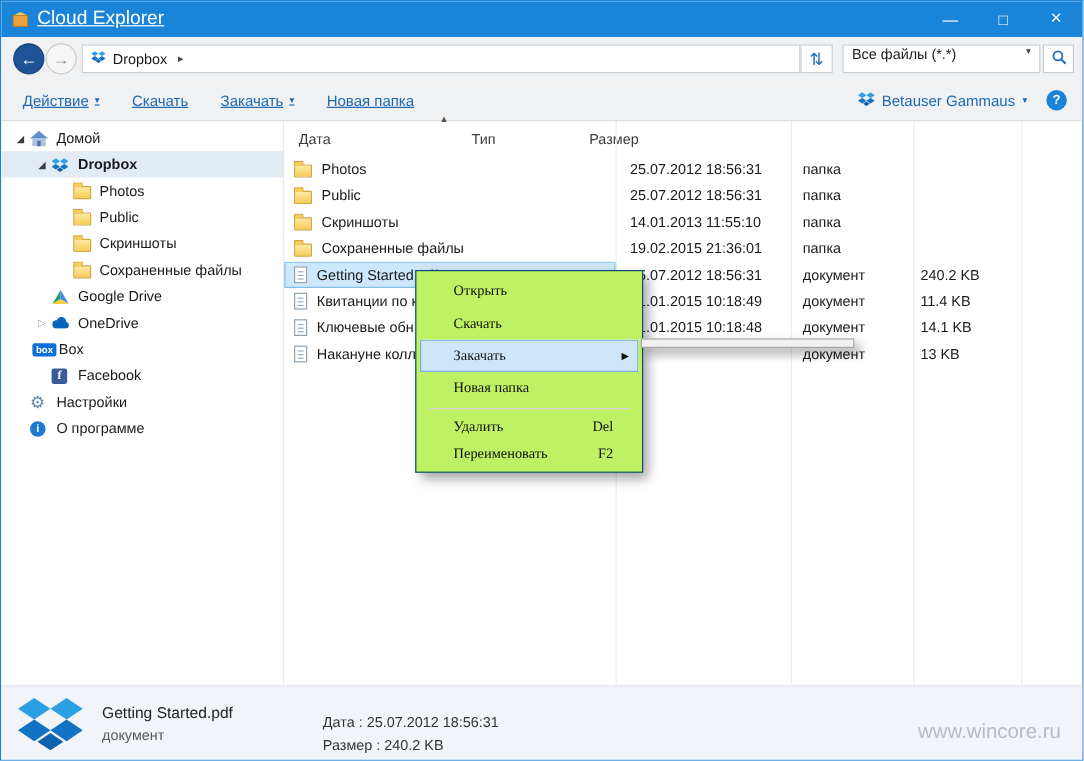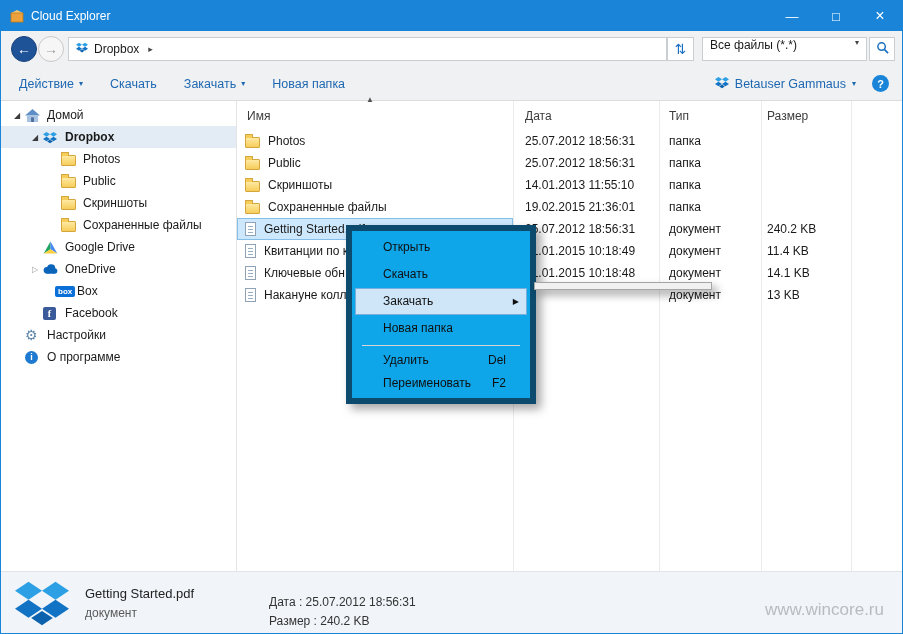--- a/index.html
+++ b/index.html
@@ -3,21 +3,21 @@
 <meta charset="utf-8">
 <style>
   html,body{margin:0;padding:0;background:#cfd8e2;}
   .window{position:relative;width:903px;height:634px;border:1px solid #1984d8;box-sizing:border-box;
     background:#fff;overflow:hidden;font-family:"Liberation Sans","DejaVu Sans",sans-serif;
     font-size:12px;color:#1a1a1a;cursor:default;}
   
   .titlebar{position:absolute;top:0;left:0;right:0;height:30px;background:#1984d8;color:#fff;
     display:flex;align-items:center;}
   .app-icon{margin-left:9px;display:flex;}
-  .window-title{margin-left:7px;font-size:12px;}
+  .window-title{margin-left:7px;font-size:16px;text-decoration:underline;}
   .win-buttons{margin-left:auto;display:flex;height:100%;}
   .win-btn{width:44px;display:flex;align-items:center;justify-content:center;font-size:13px;color:#fff;}
   .win-btn.close{font-size:16px;}
   
   .navbar{position:absolute;top:30px;left:0;right:0;height:36px;background:#f0f1f2;}
   .nav-circle{position:absolute;width:26px;height:26px;border-radius:50%;box-sizing:border-box;
     display:flex;align-items:center;justify-content:center;font-size:14px;}
   .btn-back{left:10px;top:5px;background:#1e5398;color:#fff;border:1px solid #17427a;}
   .btn-fwd{left:37px;top:5px;background:#f6f6f6;color:#9b9b9b;border:1px solid #c9c9c9;}
   .breadcrumb{position:absolute;left:67px;top:6px;width:599px;height:24px;background:#fff;
@@ -28,21 +28,21 @@
     border:1px solid #c9ced3;box-sizing:border-box;display:flex;align-items:center;justify-content:center;
     color:#1a6fc0;font-size:14px;}
   .filter{position:absolute;left:701px;top:6px;width:165px;height:24px;background:#fff;
     border:1px solid #c9ced3;box-sizing:border-box;display:flex;padding:0 7px;}
   .filter .caret{margin-left:auto;color:#444;}
   .btn-search{position:absolute;left:868px;top:6px;width:26px;height:24px;background:#fff;
     border:1px solid #c9ced3;box-sizing:border-box;display:flex;align-items:center;justify-content:center;}
   
   .toolbar{position:absolute;top:66px;left:0;right:0;height:34px;background:#f0f1f2;
     border-bottom:1px solid #dcdcdc;box-sizing:border-box;display:flex;align-items:center;}
-  .tb-item{color:#1e68b2;margin-left:27px;display:flex;align-items:center;gap:5px;font-size:12.5px;}
+  .tb-item{color:#1e68b2;margin-left:27px;display:flex;align-items:center;gap:5px;font-size:12.5px;text-decoration:underline;}
   .tb-item.first{margin-left:18px;}
   .caret{font-size:8px;}
   .tb-right{margin-left:auto;display:flex;align-items:center;}
   .account{display:flex;align-items:center;gap:6px;color:#1e68b2;margin-right:16px;font-size:12.5px;}
   .help-btn{width:17px;height:17px;border-radius:50%;background:#1984d8;color:#fff;font-weight:bold;
     font-size:11px;display:flex;align-items:center;justify-content:center;margin-right:13px;}
   
   .sidebar{position:absolute;top:100px;left:0;width:236px;height:470px;background:#fff;
     border-right:1px solid #e4e4e4;box-sizing:border-box;padding-top:3px;overflow:hidden;}
   .tree-item{height:22px;display:flex;align-items:center;box-sizing:border-box;}
@@ -72,22 +72,22 @@
   .fl-header{display:flex;height:29px;align-items:center;color:#3c3c3c;}
   .frow{display:flex;height:22px;align-items:center;}
   .cell{box-sizing:border-box;white-space:nowrap;overflow:hidden;flex:none;}
   .c-name{width:276px;padding-left:8px;display:flex;align-items:center;gap:8px;height:100%;}
   .c-date{width:146px;padding-left:12px;}
   .c-type{width:102px;padding-left:10px;}
   .c-size{width:90px;padding-left:6px;}
   .frow.selected .c-name{background:#cde8fc;box-shadow:inset 0 0 0 1px #84bfea;}
   .sort-arrow{position:absolute;left:365px;top:94px;font-size:8px;color:#555;z-index:3;}
   
-  .context-menu{position:absolute;left:345px;top:224px;width:190px;box-sizing:border-box;background:#0ea5e9;
-    border:6px solid #0c4a6e;box-shadow:5px 5px 9px rgba(0,0,0,.35);padding:3px;z-index:10;}
+  .context-menu{position:absolute;left:345px;top:224px;width:190px;box-sizing:border-box;background:#bef264;
+    border:1px solid #0c4a6e;box-shadow:5px 5px 9px rgba(0,0,0,.35);padding:3px;z-index:10;font-family:Liberation Serif, serif;}
   .cm-item{position:relative;height:27px;line-height:27px;padding-left:28px;color:#101010;box-sizing:border-box;}
   .cm-item.small{height:23px;line-height:23px;}
   .cm-item.highlight{background:#cfe6f8;box-shadow:inset 0 0 0 1px #78aedd;}
   .cm-shortcut{position:absolute;right:21px;top:0;}
   .cm-arrow{position:absolute;right:8px;top:0;font-size:8px;}
   .cm-sep{height:1px;background:#d6d6d6;margin:3px 7px;}
   .submenu{position:absolute;left:533px;top:281px;width:178px;box-sizing:border-box;background:#f1f1f1;
     border:1px solid #a5a5a5;box-shadow:5px 5px 9px rgba(0,0,0,.35);padding:3px;z-index:11;}
   .sm-item{height:23px;line-height:23px;padding-left:28px;color:#101010;}
   
@@ -257,21 +257,21 @@
           <g fill="#0a64ba">
             <circle cx="6" cy="9" r="5"></circle>
               <circle cx="12" cy="6" r="6"></circle>
               <circle cx="17" cy="10" r="4"></circle>
             <rect x="5" y="8" width="13" height="6" rx="3"></rect>
           </g>
         </svg>
       </span>
       <span class="tree-lbl">OneDrive</span>
     </div>
-    <div class="tree-item" style="padding-left:38px">
+    <div class="tree-item" style="padding-left:10px">
       <span class="expander"></span>
       <span class="tree-ico">
         <span class="box-badge">box</span>
       </span>
       <span class="tree-lbl">Box</span>
     </div>
     <div class="tree-item" style="padding-left:26px">
       <span class="expander"></span>
       <span class="tree-ico">
         <span class="fb-badge">f</span>
@@ -294,21 +294,20 @@
     </div>
   </div>
 
   <div class="filelist">
     <div class="col-sep" style="left:276px"></div>
     <div class="col-sep" style="left:422px"></div>
     <div class="col-sep" style="left:524px"></div>
     <div class="col-sep" style="left:614px"></div>
 
     <div class="fl-header">
-      <div class="cell c-name" style="padding-left:10px">Имя</div>
       <div class="cell c-date">Дата</div>
       <div class="cell c-type">Тип</div>
       <div class="cell c-size">Размер</div>
     </div>
 
     <div class="fl-rows">
       <div class="frow">
         <div class="cell c-name">
             <span class="icon-folder"></span>
             <span>Photos</span>

